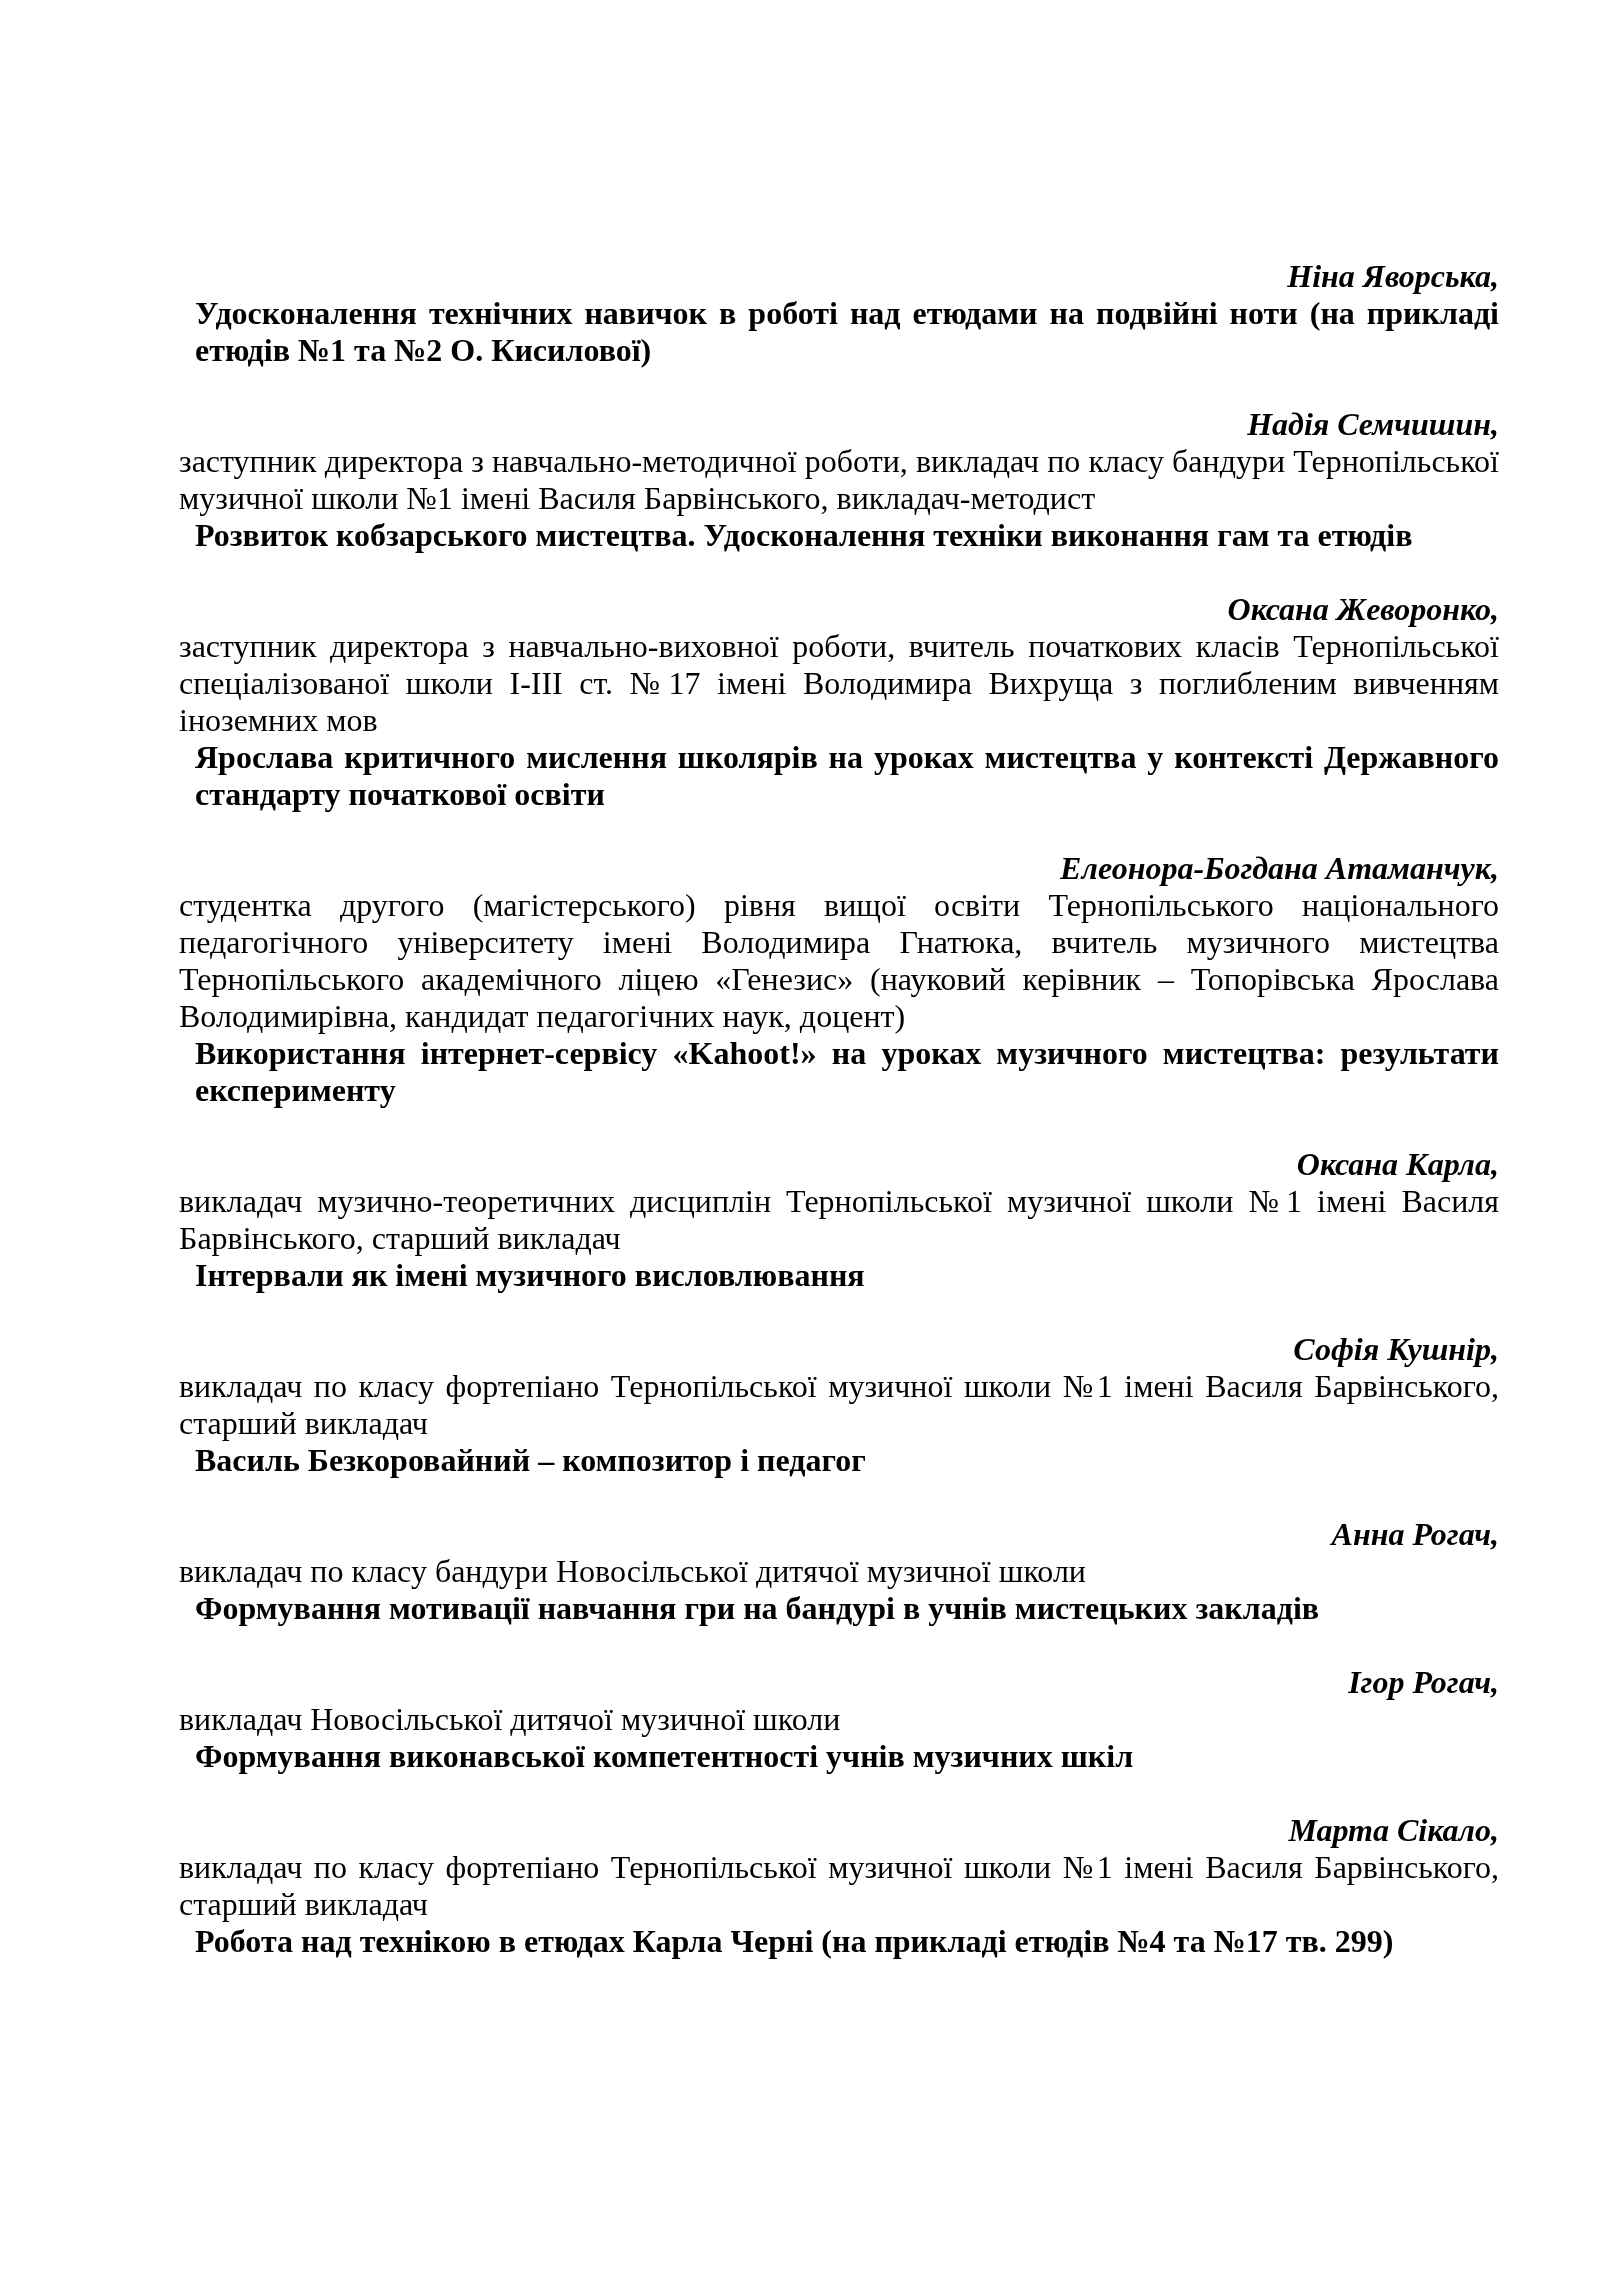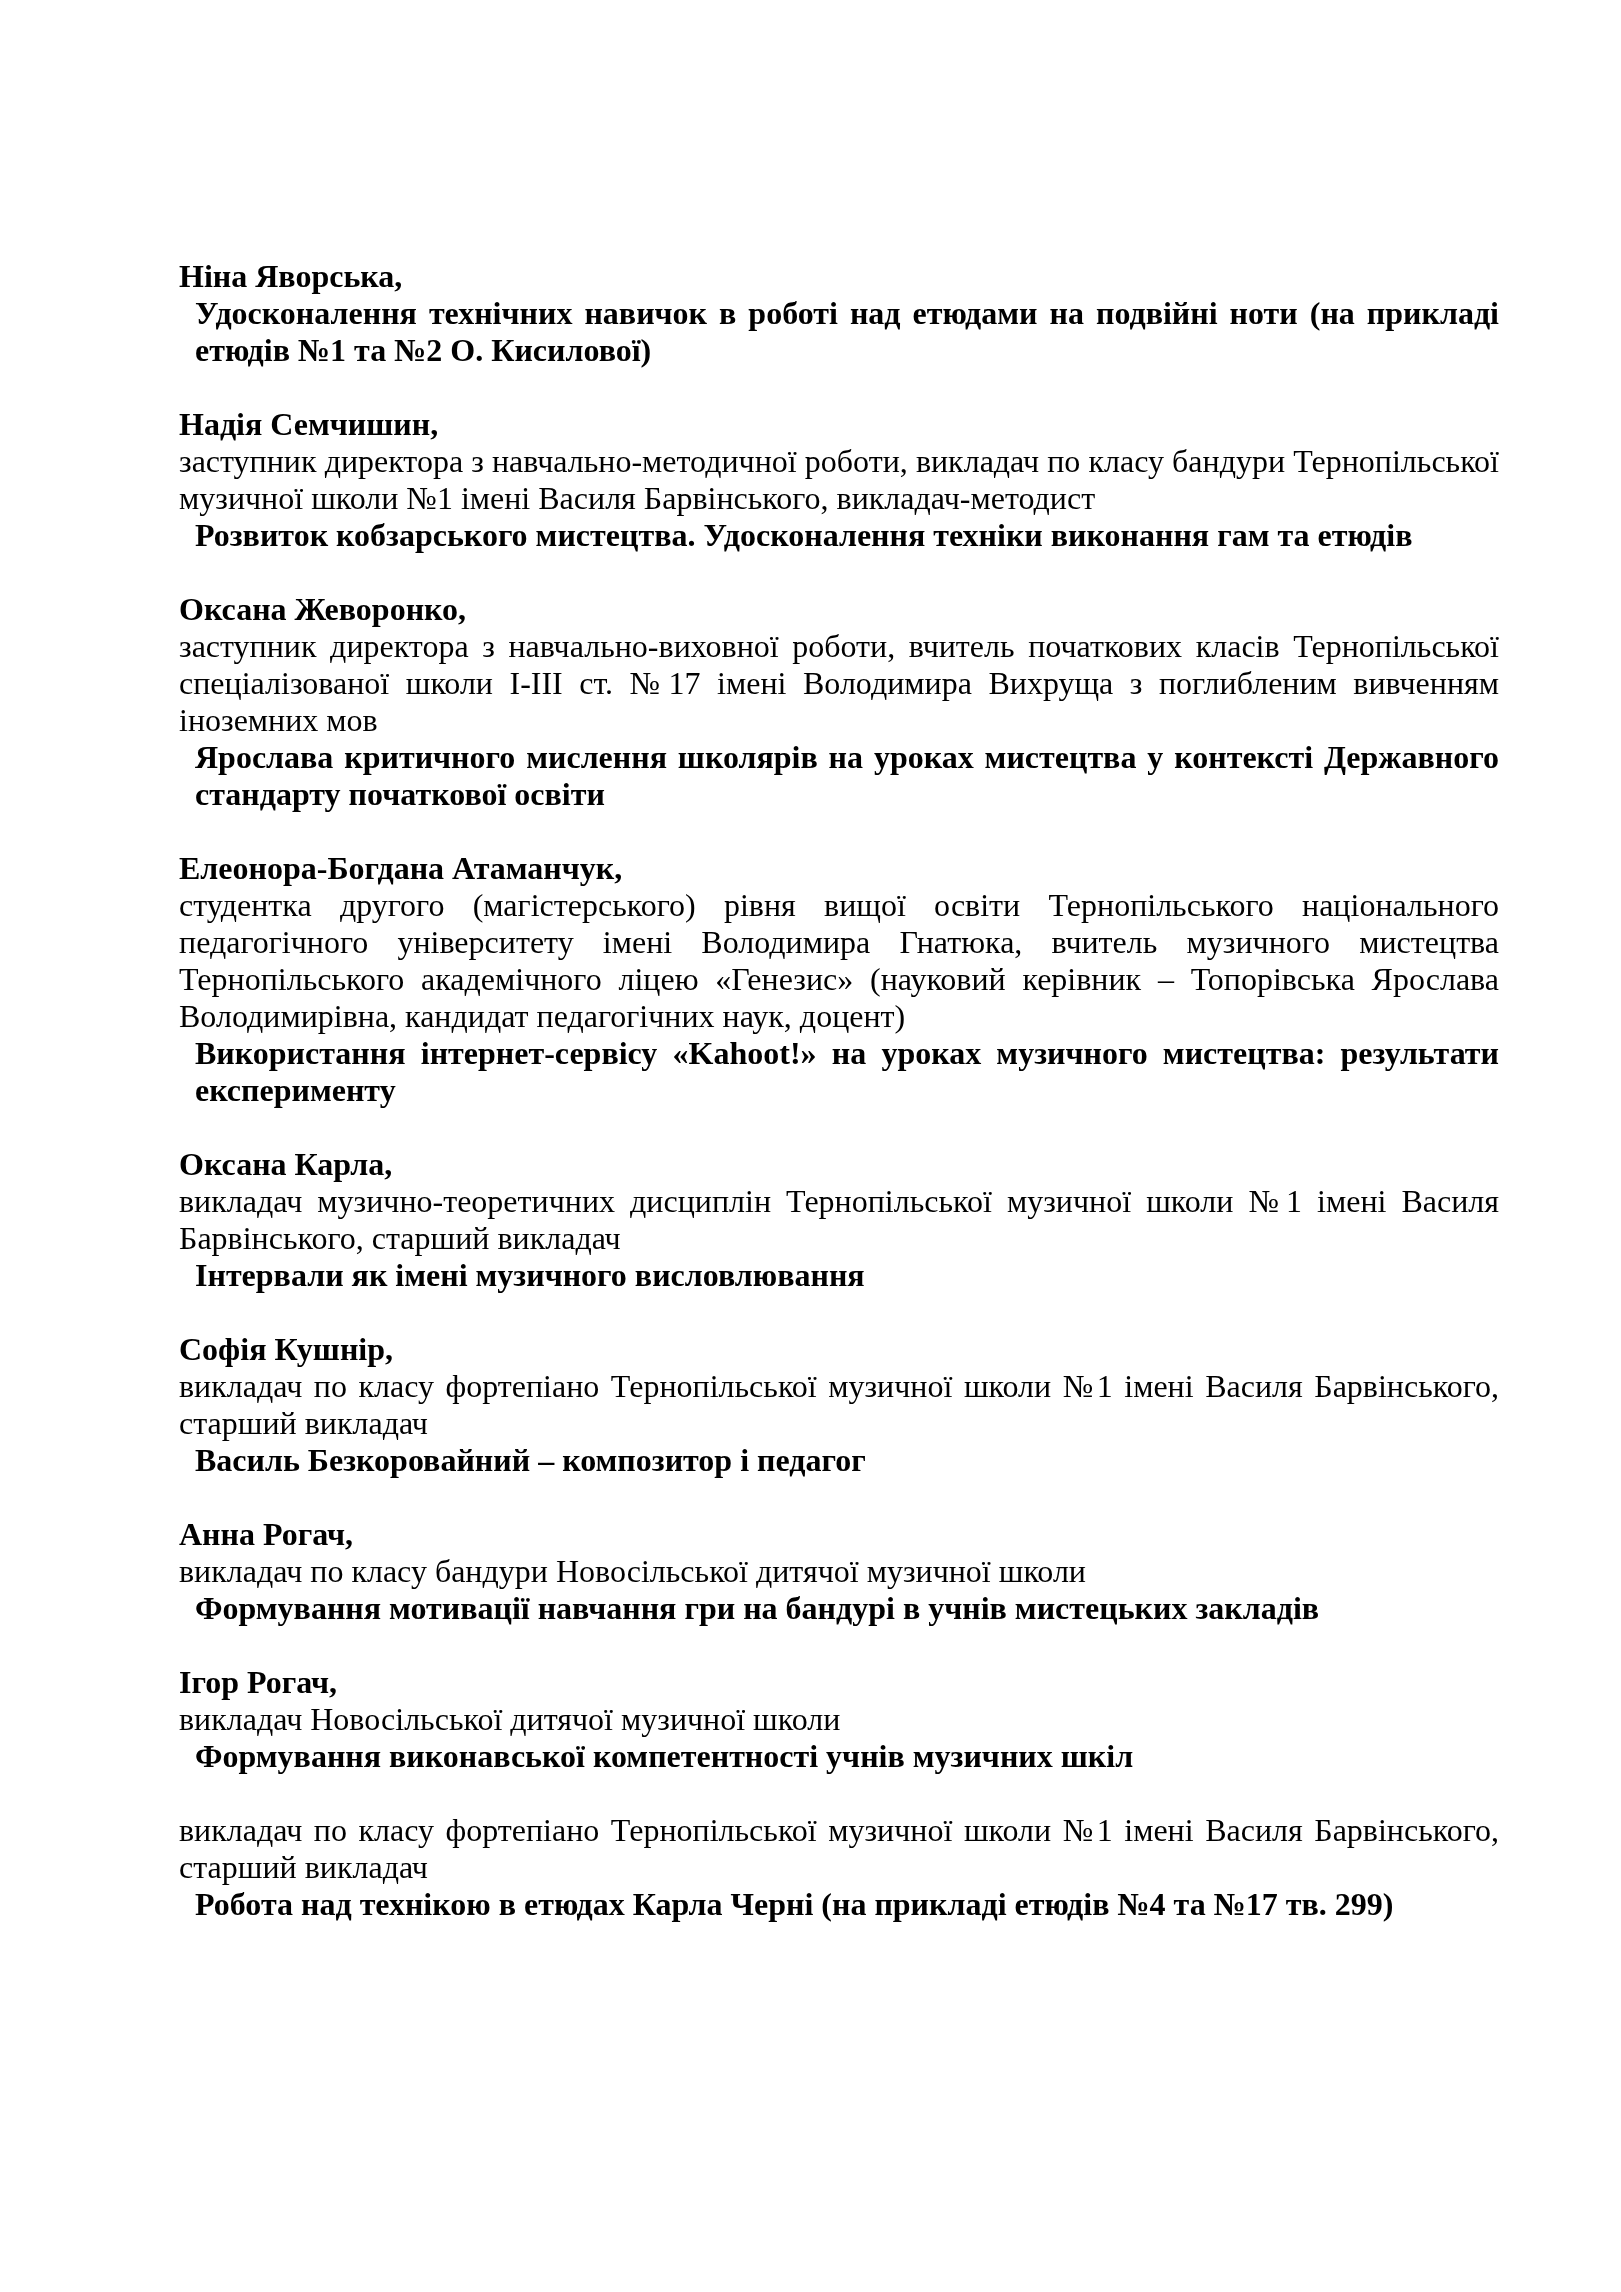--- a/index.html
+++ b/index.html
@@ -23,21 +23,22 @@
   .entry {
     margin: 0 0 37px 0;
   }
   .entry p {
     margin: 0;
     padding: 0;
     text-align: justify;
   }
   .entry p.name {
     font-weight: bold;
-    text-align: left;
+    font-style: italic;
+    text-align: right;
   }
   .entry p.topic {
     font-weight: bold;
     margin-left: 16px;
   }
 </style>
 </head>
 <body>
 
 <div class="page">
@@ -83,18 +84,19 @@
     <p class="topic">Формування мотивації навчання гри на бандурі в учнів мистецьких закладів</p>
   </section>
 
   <section class="entry">
     <p class="name">Ігор Рогач,</p>
     <p class="role">викладач Новосільської дитячої музичної школи</p>
     <p class="topic">Формування  виконавської компетентності учнів музичних шкіл</p>
   </section>
 
   <section class="entry">
+    <p class="name">Марта Сікало,</p>
     <p class="role">викладач по класу фортепіано Тернопільської музичної школи №1 імені Василя Барвінського, старший викладач</p>
     <p class="topic">Робота над технікою в етюдах Карла Черні (на прикладі етюдів №4 та №17 тв. 299)</p>
   </section>
 
 </div>
 
 
 </body></html>

